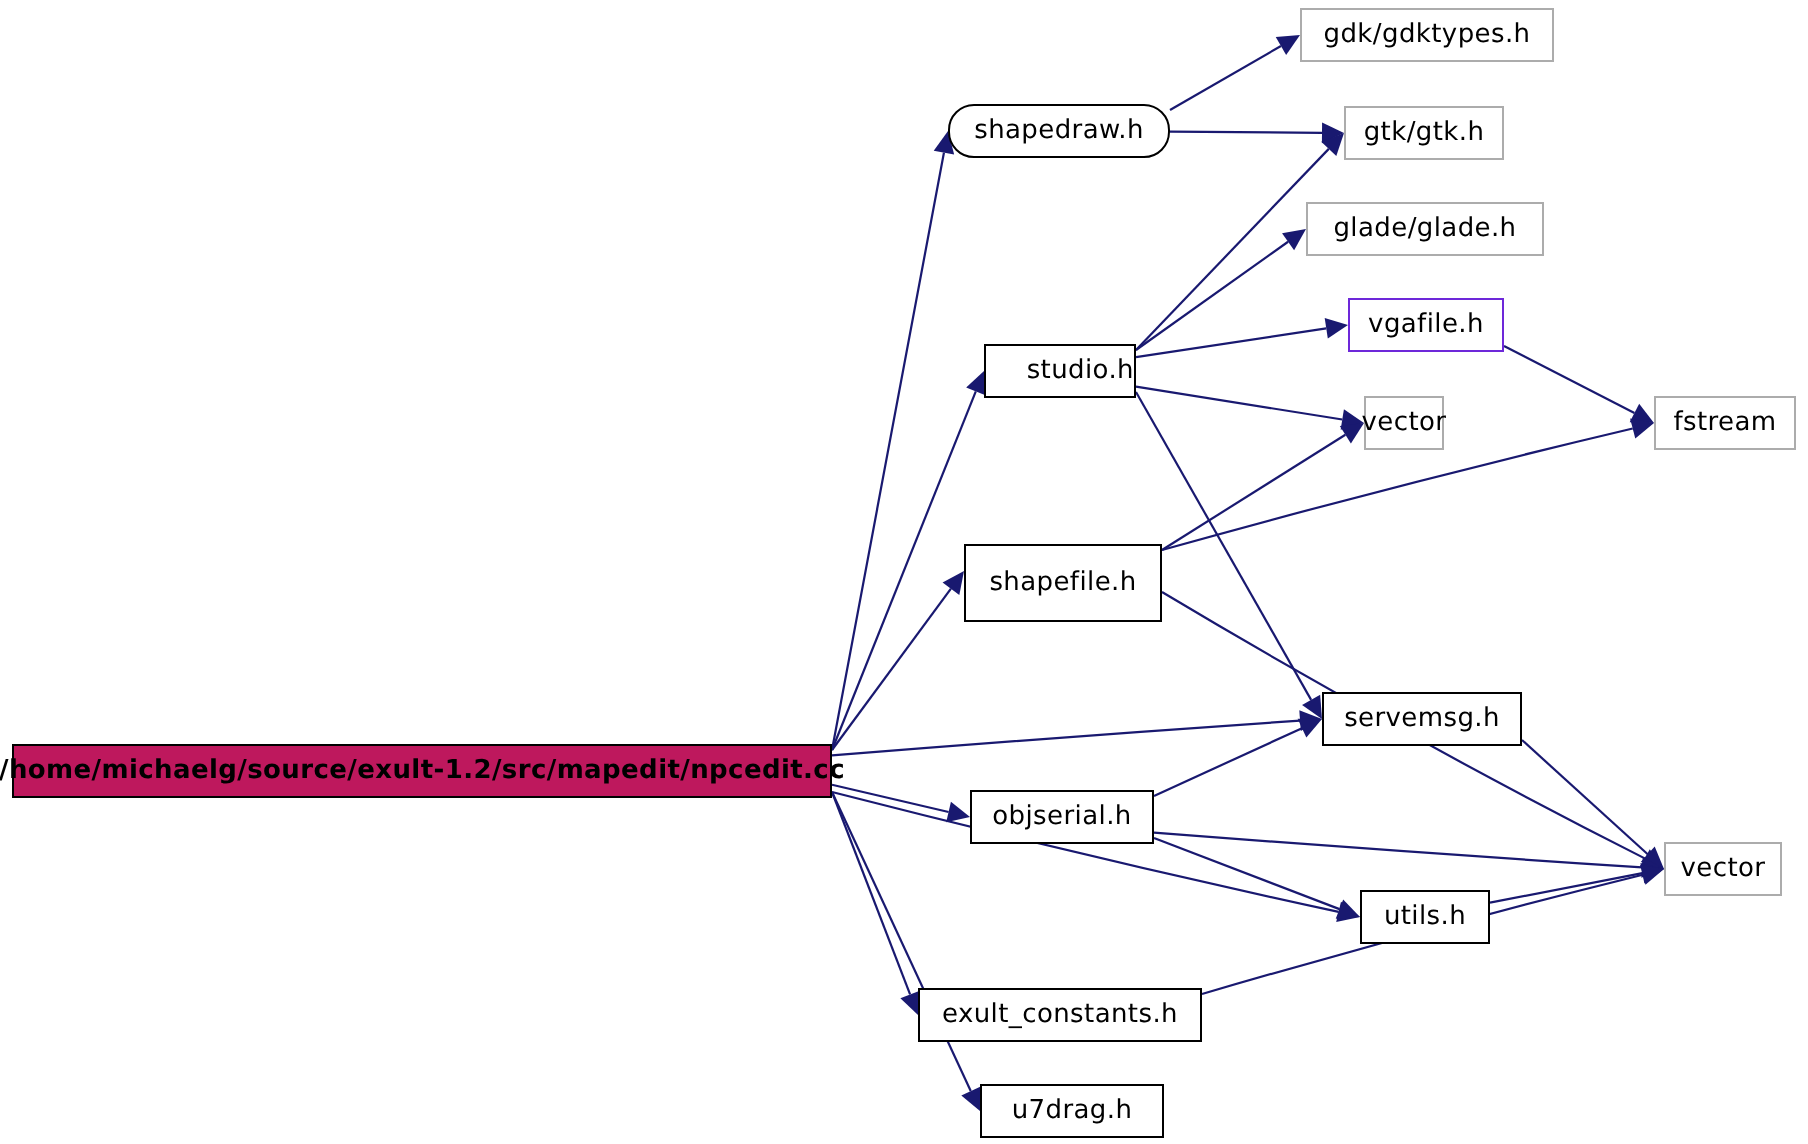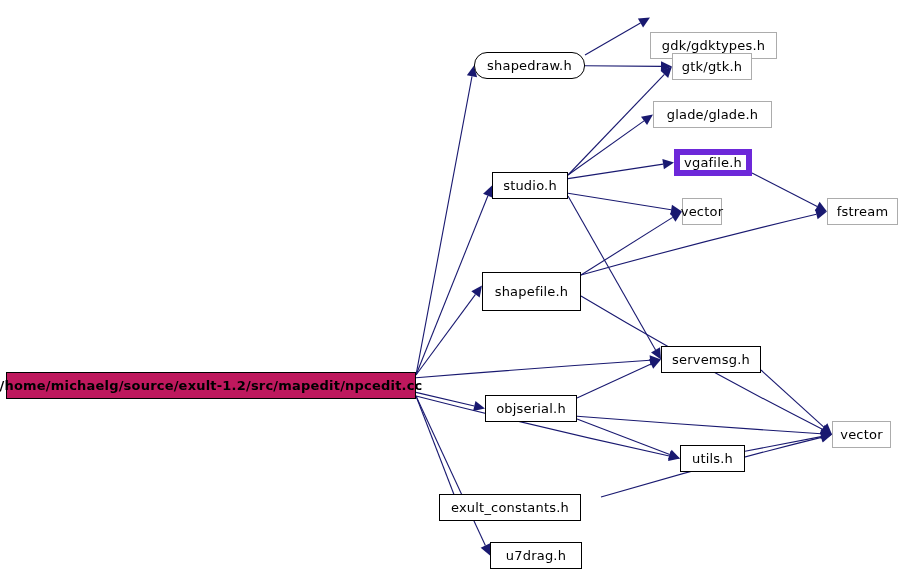--- a/index.html
+++ b/index.html
@@ -35,21 +35,21 @@
     white-space: nowrap;
     letter-spacing: 0.2px;
   }
   .node.local {
     border: 1px solid #000000;
   }
   .node.system {
     border: 1px solid #acacac;
   }
   .node.highlight {
-    border: 6px solid #6d28d9;
+    border: 1px solid #6d28d9;
   }
   .node.root {
     border: 1px solid #000000;
     background: #be185d;
     font-weight: bold;
   }
   .node-label {
     pointer-events: none;
   }
 </style>
@@ -108,33 +108,33 @@
       <polygon points="832,434.5 822.1854502514415,441.6912873140397 820.2136019785145,431.47993018638255" fill="#191970"></polygon>
       <path d="M 601 497 Q 711.1908926715288 464.68644678800626 821.3817853430576 437.37289357601253" fill="none" stroke="#191970" stroke-width="1.1"></path>
       <polygon points="832,434.5 822.7398804880817,442.3924132320216 820.0236901980335,432.35337392000343" fill="#191970"></polygon>
     </svg>
 <div class="node root" style="left: 6px; top: 372px; width: 410px; height: 27px;">
       <span class="node-label">/home/michaelg/source/exult-1.2/src/mapedit/npcedit.cc</span>
     </div>
     <div class="node local" style="left: 474px; top: 52px; width: 111px; height: 27px; border-radius: 13px;">
       <span class="node-label">shapedraw.h</span>
     </div>
-    <div class="node system" style="left: 650px; top: 4px; width: 127px; height: 27px; margin-top: 28px;">
+    <div class="node system" style="left: 650px; top: 4px; width: 127px; height: 27px;">
       <span class="node-label">gdk/gdktypes.h</span>
     </div>
     <div class="node system" style="left: 672px; top: 53px; width: 80px; height: 27px;">
       <span class="node-label">gtk/gtk.h</span>
     </div>
     <div class="node system" style="left: 653px; top: 101px; width: 119px; height: 27px;">
       <span class="node-label">glade/glade.h</span>
     </div>
     <div class="node highlight" style="left: 674px; top: 149px; width: 78px; height: 27px;">
       <span class="node-label">vgafile.h</span>
     </div>
-    <div class="node local" style="left: 492px; top: 172px; width: 76px; height: 27px;">
+    <div class="node local" style="left: 492px; top: 172px; width: 76px; height: 27px; justify-content: flex-end;">
       <span class="node-label">studio.h</span>
     </div>
     <div class="node system" style="left: 682px; top: 198px; width: 40px; height: 27px;">
       <span class="node-label">vector</span>
     </div>
     <div class="node system" style="left: 827px; top: 198px; width: 71px; height: 27px;">
       <span class="node-label">fstream</span>
     </div>
     <div class="node local" style="left: 482px; top: 272px; width: 99px; height: 39px;">
       <span class="node-label">shapefile.h</span>
@@ -144,19 +144,19 @@
     </div>
     <div class="node local" style="left: 485px; top: 395px; width: 92px; height: 27px;">
       <span class="node-label">objserial.h</span>
     </div>
     <div class="node system" style="left: 832px; top: 421px; width: 59px; height: 27px;">
       <span class="node-label">vector</span>
     </div>
     <div class="node local" style="left: 680px; top: 445px; width: 65px; height: 27px;">
       <span class="node-label">utils.h</span>
     </div>
-    <div class="node local" style="left: 439px; top: 494px; width: 142px; height: 27px; text-align: center;">
+    <div class="node local" style="left: 459px; top: 494px; width: 142px; height: 27px; text-align: center;">
       <span class="node-label">exult_constants.h</span>
     </div>
     <div class="node local" style="left: 490px; top: 542px; width: 92px; height: 27px;">
       <span class="node-label">u7drag.h</span>
     </div>
   </div>
 
 </body></html>

